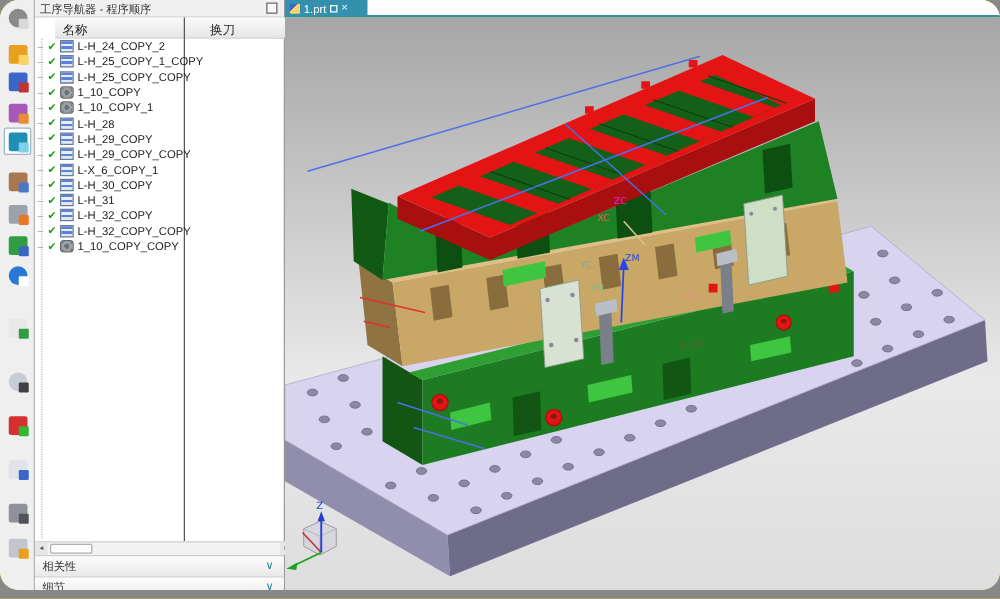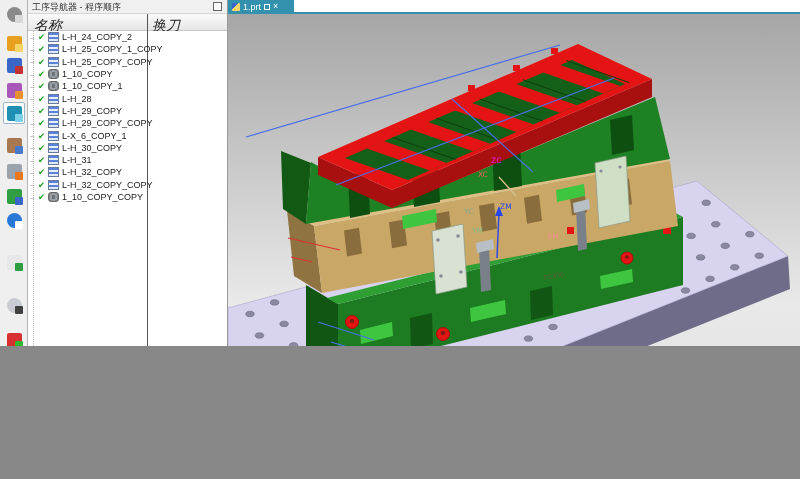--- a/index.html
+++ b/index.html
@@ -7,38 +7,38 @@
   :root{
     --sel:#9ed4dd; --purple:#7646c8; --tab:#3391ad; --chk:#18a018;
     --bgTop:#a6a6a6; --bgMid:#e9e9e9; --bgBot:#dddddd;
     --plateTop:#d8d4f0; --plateSW:#918ead; --plateSE:#6f6c8a; --hole:#8b89a2; --holeRim:#6e6c84;
     --gBot:#1d7c21; --gLight:#43c945; --gEnd:#115713; --gTopStrip:#2f9e33;
     --tan:#c9a766; --tanLight:#debf85; --tanEnd:#8f7340; --tanSlot:#8a6d3c;
     --gUp:#1e8123; --gUpEnd:#125913; --recess:#0d4f10; --pad:#3fc641;
     --red:#e41414; --redDark:#a80f0f; --innerGreen:#156018; --blue:#4a6fe8;
     --wplate:#d9e2d2; --clamp:#798089; --clampL:#b9bfc6;
   }
-  #app{position:relative;width:800px;height:346px;background:#fde047;overflow:hidden;
-       font-family:"Liberation Sans","DejaVu Sans",sans-serif;-webkit-font-smoothing:antialiased;}
+  #app{position:relative;width:800px;height:472px;background:#fde047;overflow:hidden;
+       font-family:"Liberation Sans","DejaVu Sans",sans-serif;border-radius:15px;-webkit-font-smoothing:antialiased;}
 
   
   #rbar{position:absolute;left:0;top:0;width:28px;height:479px;background:#efefef;border-right:1px solid #b5b5b5;}
   .rb-item{position:absolute;left:3px;width:22px;height:22px;display:flex;align-items:center;justify-content:center;}
   .rb-item.sel{background:#fff;border:1px solid #9ab6c8;border-radius:2px;}
   .rb-glyph{position:relative;width:15px;height:15px;border-radius:2px;}
   .rb-glyph.circle{border-radius:50%;}
   .rb-glyph::after{content:"";position:absolute;right:-1px;bottom:-1px;width:8px;height:8px;border-radius:1px;background:var(--c2);}
 
   
   #panel{position:absolute;left:28px;top:0;width:200px;height:479px;background:#fff;border-right:1px solid #9a9a9a;}
   #ptitle{position:absolute;left:0;top:0;width:100%;height:14px;background:#f0f0f0;border-bottom:1px solid #d5d5d5;
           font-size:9px;color:#333;padding:1px 4px;}
   #pfloat{position:absolute;right:5px;top:2px;width:9px;height:9px;border:1px solid #666;background:#fbfbfb;}
-  #phead{position:absolute;left:0;top:14px;width:100%;height:17px;background:linear-gradient(#fafafa,#e6e6e6);
-         border-bottom:1px solid #c8c8c8;font-size:14px;color:#222;font-style:italic;}
+  #phead{position:absolute;left:16px;top:14px;width:100%;height:17px;background:linear-gradient(#fafafa,#e6e6e6);
+         border-bottom:1px solid #c8c8c8;font-size:10px;color:#222;}
   #phead .h1{position:absolute;left:6px;top:3px;} #phead .h2{position:absolute;left:124px;top:3px;}
   #coldiv{position:absolute;left:119px;top:14px;width:1px;height:419px;background:#555;}
   #rows{position:absolute;left:0;top:31px;width:191px;height:402px;overflow:hidden;background:#fff;}
   #treeline{position:absolute;left:5px;top:31px;width:0;height:399px;border-left:1px dotted #b8b8b8;}
   .row{position:relative;height:12.3px;display:flex;align-items:center;font-size:9px;white-space:nowrap;}
   .dash{color:#999;width:8px;flex:0 0 8px;margin-left:2px;z-index:1;font-size:8px;}
   .chk{color:var(--chk);font-size:8.5px;font-weight:bold;width:10px;flex:0 0 10px;z-index:1;}
   .opicon{width:11px;height:10px;flex:0 0 11px;margin-right:3px;z-index:1;position:relative;}
   .opicon.mill{background:linear-gradient(#5a82d8 0 2px,#e8eef8 2px 4px,#5a82d8 4px 6px,#dfe8f6 6px 8px,#3a62b8 8px 10px);border:1px solid #6a7a9a;}
   .opicon.gear{background:radial-gradient(circle at 50% 50%,#6d7277 0 2px,#9aa0a6 2px 4px,#7d838a 4px);border-radius:3px;border:1px solid #666;}

